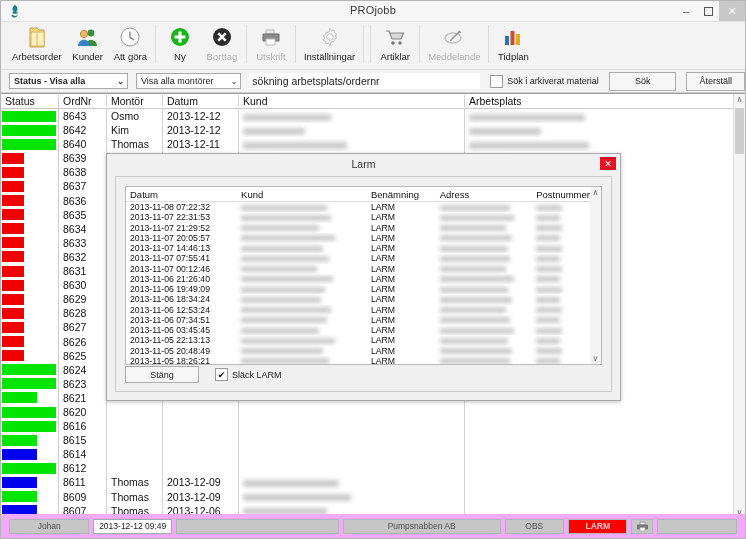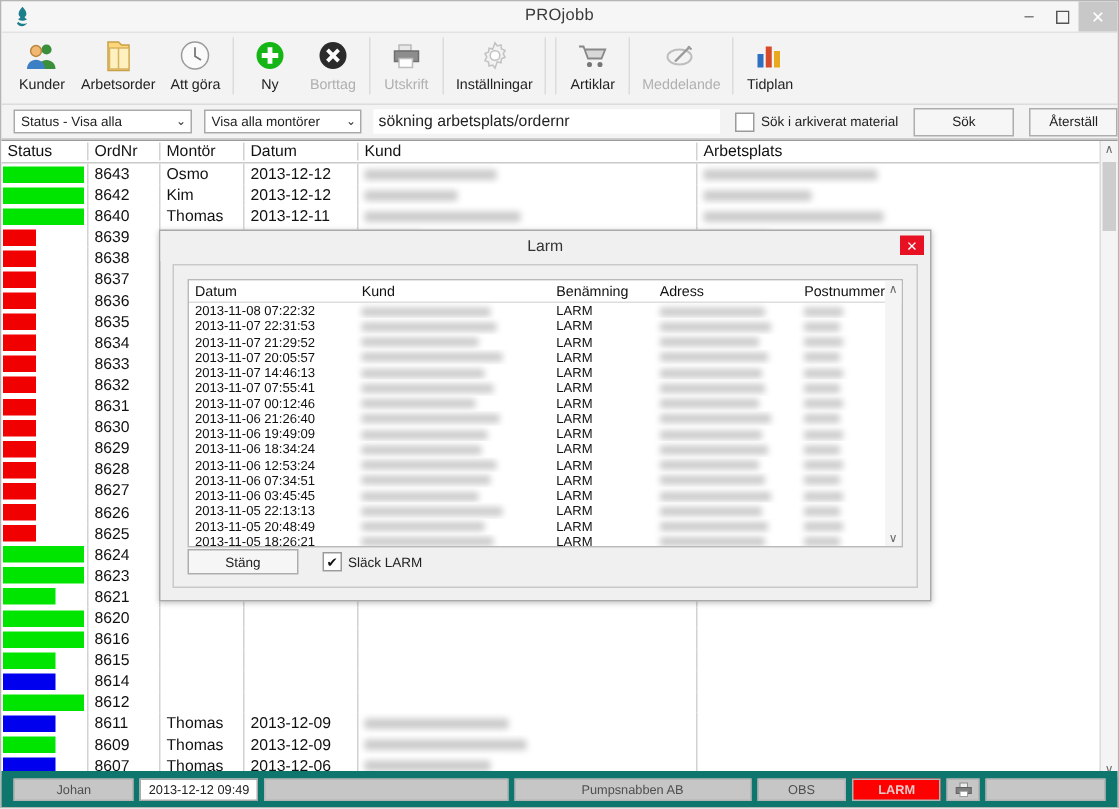--- a/index.html
+++ b/index.html
@@ -51,21 +51,21 @@
     display:flex;align-items:center;padding-left:8px;
   }
   .sel{
     height:16px;background:#fff;border:1px solid #a9a9a9;font-size:9px;color:#222;
     display:flex;align-items:center;padding-left:4px;box-sizing:border-box;position:relative;
   }
   .sel .caret{
     position:absolute;right:3px;top:50%;transform:translateY(-50%);
     font-size:8px;color:#333;
   }
-  .sel1{width:130px;}
+  .sel1{width:130px;font-weight:bold;}
   .sel2{width:115px;margin-left:8px;}
   .srch-input{
     margin-left:8px;height:16px;width:253px;background:#fff;border:1px solid #fff;
     font-size:10.5px;color:#222;display:flex;align-items:center;padding-left:2px;
     box-sizing:border-box;
   }
   .chkwrap{display:flex;align-items:center;margin-left:10px;}
   .chkbox{width:11px;height:11px;border:1px solid #9a9a9a;background:#fff;
           display:inline-flex;align-items:center;justify-content:center;font-size:9px;color:#111;}
   .chklabel{font-size:9px;color:#222;margin-left:4px;white-space:nowrap;}
@@ -106,21 +106,21 @@
   }
   .vscroll{
     position:absolute;right:0;top:0;width:11px;bottom:0;background:#f4f4f4;
     border-left:1px solid #ddd;
   }
   .vscroll .up,.vscroll .dn{height:11px;display:flex;align-items:center;justify-content:center;
       font-size:8px;color:#6a6a6a;}
   .vscroll .thumb{position:absolute;left:1px;width:9px;top:14px;height:46px;background:#cdcdcd;}
   
   .statusbar{
-    position:absolute;left:0;right:0;bottom:0;height:24px;background:#0f766e;
+    position:absolute;left:0;right:0;bottom:0;height:24px;background:#f0abfc;
     display:flex;align-items:center;padding:0 8px;box-sizing:border-box;
   }
   .sb{height:15px;background:#c6c6c6;border:1px solid #b4b4b4;box-sizing:border-box;
       display:flex;align-items:center;justify-content:center;font-size:8.5px;color:#4e4e4e;}
   .sb.white{background:#fff;border:1px solid #a9a9a9;color:#222;}
   .sb.larm{background:#fe0000;color:#e8c9c9;font-weight:bold;}
   
   .modal{
     position:absolute;left:105px;top:152px;width:513px;height:246px;
     background:#f0f0f0;border:1px solid #a9a9a9;box-shadow:0 1px 4px rgba(0,0,0,.25);
@@ -181,39 +181,39 @@
           </svg>
       </div>
       <div class="wbtn close">✕</div>
     </div>
   </div>
 
   <div class="toolbar">
 
     <div class="tb-item">
       <span class="tb-icon">
+        <svg width="22" height="24" viewBox="0 0 22 24">
+          <path d="M4 3h7l2 2h5v17H4z" fill="#ffd77a" stroke="#c8a04a"></path>
+          <path d="M5 7h13v14H5z" fill="#fff0bf" stroke="#d8b35f"></path>
+          <path d="M11 7v14" stroke="#d8b35f" fill="none"></path>
+        </svg>
+      </span>
+      <span class="tb-label">Arbetsorder</span>
+    </div>
+
+    <div class="tb-item">
+      <span class="tb-icon">
         <svg width="24" height="24" viewBox="0 0 24 24">
           <circle cx="15" cy="8" r="3.4" fill="#3a8f3a"></circle>
           <path d="M9 21c0-3.6 2.7-6 6-6s6 2.4 6 6z" fill="#3a8f3a"></path>
           <circle cx="8" cy="9" r="3.6" fill="#f0b870" stroke="#b8853f"></circle>
           <path d="M2 21c0-3.6 2.7-6.2 6-6.2s6 2.6 6 6.2z" fill="#3b7fc4"></path>
         </svg>
       </span>
       <span class="tb-label">Kunder</span>
-    </div>
-
-    <div class="tb-item">
-      <span class="tb-icon">
-        <svg width="22" height="24" viewBox="0 0 22 24">
-          <path d="M4 3h7l2 2h5v17H4z" fill="#ffd77a" stroke="#c8a04a"></path>
-          <path d="M5 7h13v14H5z" fill="#fff0bf" stroke="#d8b35f"></path>
-          <path d="M11 7v14" stroke="#d8b35f" fill="none"></path>
-        </svg>
-      </span>
-      <span class="tb-label">Arbetsorder</span>
     </div>
 
     <div class="tb-item">
       <span class="tb-icon">
         <svg width="22" height="22" viewBox="0 0 22 22">
           <circle cx="11" cy="11" r="9" fill="#fafafa" stroke="#9a9a9a"></circle>
           <path d="M11 5.5v6l4 2.5" stroke="#777" fill="none" stroke-width="1.2"></path>
         </svg>
       </span>
       <span class="tb-label">Att göra</span>

